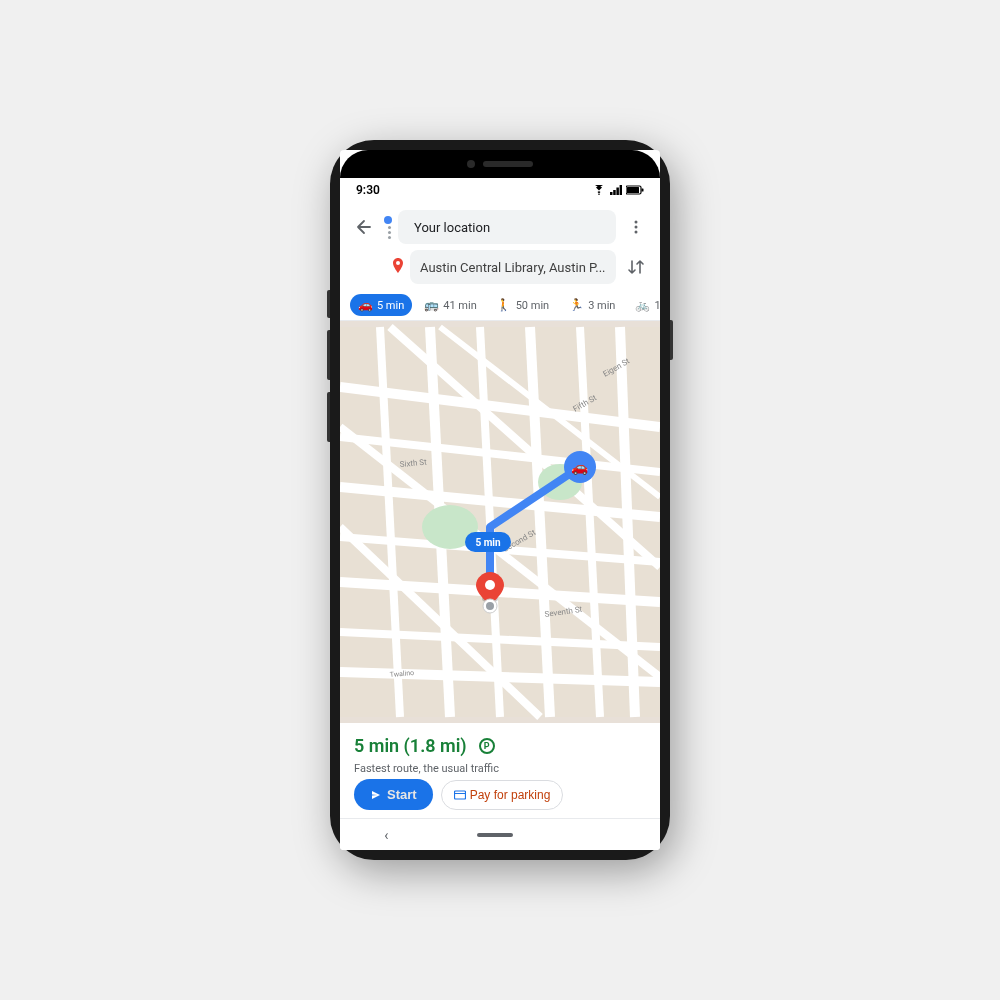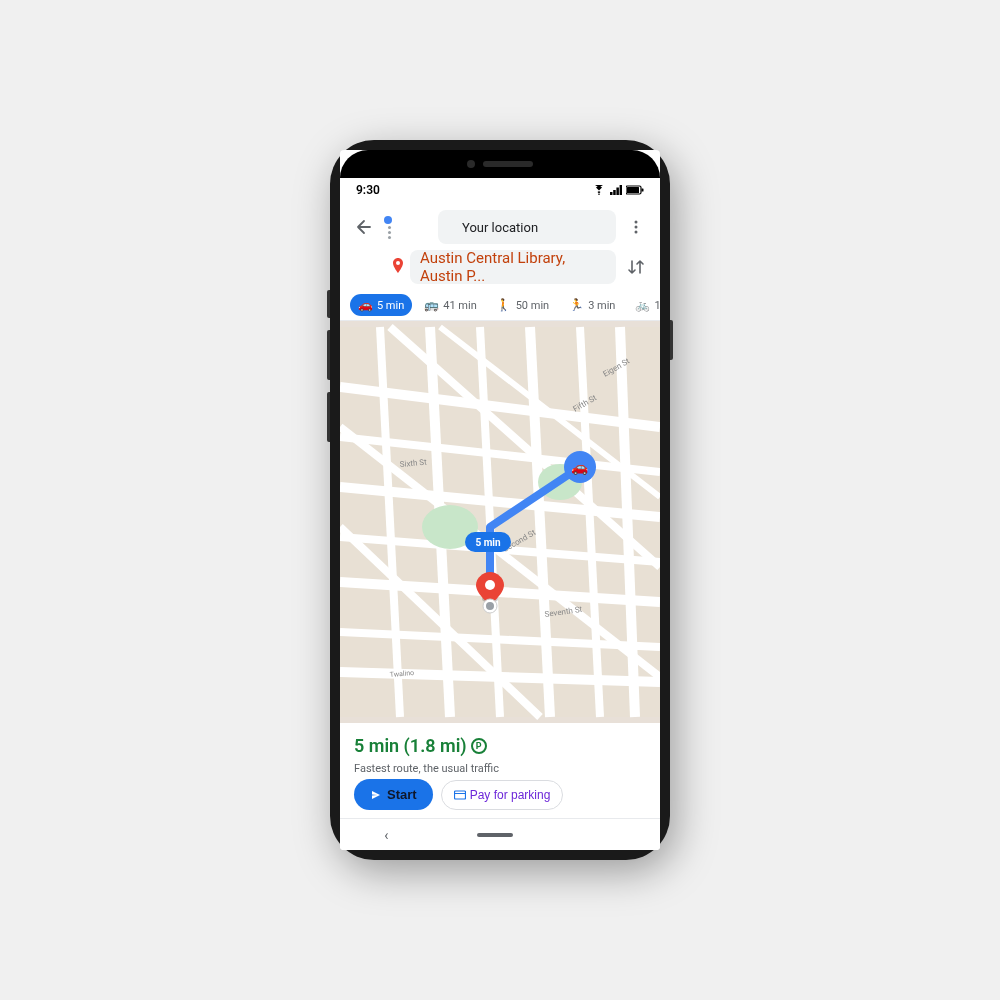--- a/index.html
+++ b/index.html
@@ -130,22 +130,21 @@
       margin-left: 2.5px;
     }
 
     .search-input-box {
       flex: 1;
       background: #F1F3F4;
       border-radius: 8px;
       height: 34px;
       display: flex;
       align-items: center;
-      padding: 0 24px;
-      margin-left: 40px;
+      padding: 0 16px;
     }
     .search-input-text {
       font-size: 13px;
       color: #202124;
     }
 
     .more-btn {
       width: 28px; height: 28px;
       display: flex; align-items: center; justify-content: center;
       cursor: pointer;
@@ -165,22 +164,22 @@
     .dest-input-box {
       flex: 1;
       background: #F1F3F4;
       border-radius: 8px;
       height: 34px;
       display: flex;
       align-items: center;
       padding: 0 10px;
     }
     .dest-input-text {
-      font-size: 15px;
-      color: #c2410c;
+      font-size: 13px;
+      color: #404040;
     }
     .swap-btn {
       width: 28px; height: 28px;
       display: flex; align-items: center; justify-content: center;
       cursor: pointer;
     }
 
     
     .transport-tabs {
       background: #fff;
@@ -237,21 +236,21 @@
 
     .route-info {
       margin-bottom: 4px;
     }
     .route-time {
       font-size: 18px;
       font-weight: 600;
       color: #188038;
       display: flex;
       align-items: center;
-      gap: 4px;
+      gap: 12px;
     }
     .route-time-text {}
     .parking-icon-small {
       width: 16px; height: 16px;
       border-radius: 50%;
       border: 2px solid #188038;
       display: flex; align-items: center; justify-content: center;
       font-size: 9px;
       font-weight: 700;
       color: #188038;
@@ -263,34 +262,34 @@
     }
 
     .action-buttons {
       display: flex;
       gap: 8px;
       align-items: center;
     }
 
     .btn-start {
       background: #1A73E8;
-      color: #0f172a;
+      color: #e5e5e5;
       border: none;
       border-radius: 20px;
       padding: 8px 16px;
       font-size: 13px;
       font-weight: 600;
       cursor: pointer;
       display: flex;
       align-items: center;
       gap: 5px;
     }
     .btn-outline {
       background: #fff;
-      color: #6d28d9;
+      color: #c2410c;
       border: 1.5px solid #DADCE0;
       border-radius: 20px;
       padding: 7px 12px;
       font-size: 12px;
       font-weight: 500;
       cursor: pointer;
       display: flex;
       align-items: center;
       gap: 4px;
     }

